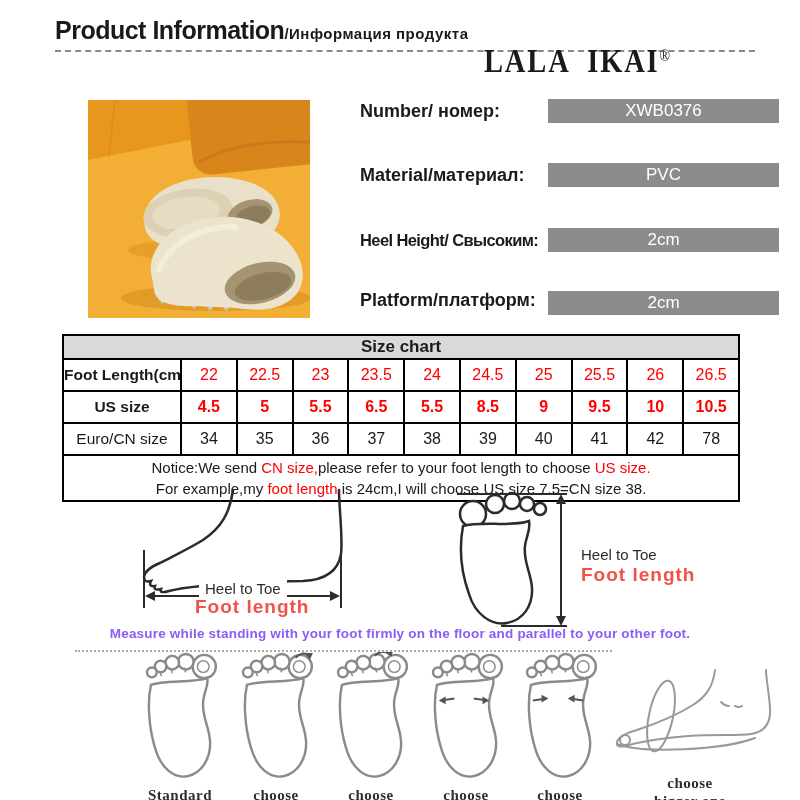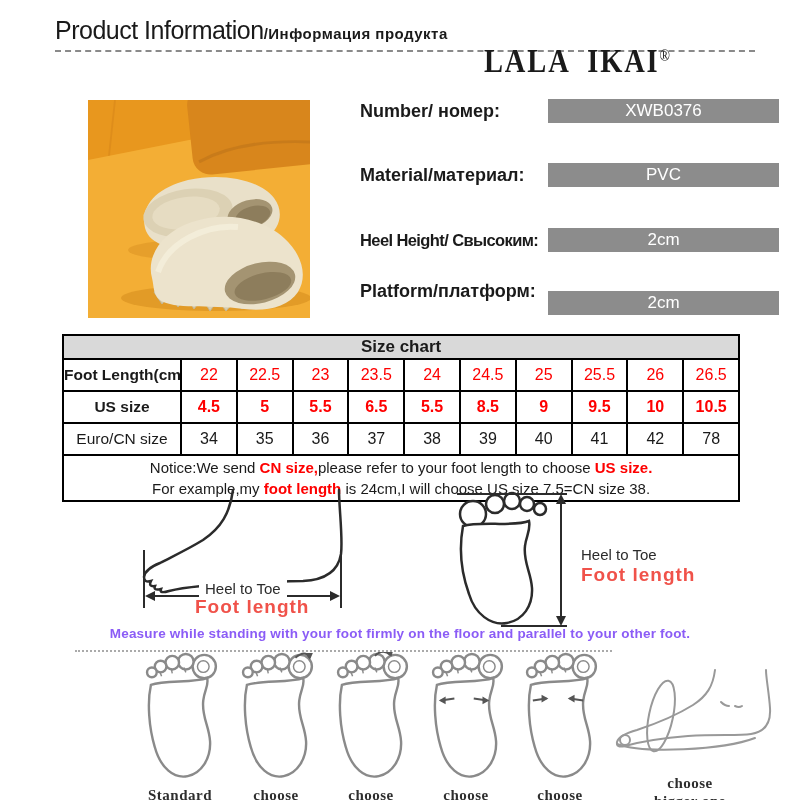--- a/index.html
+++ b/index.html
@@ -3,21 +3,21 @@
 <meta charset="utf-8">
 <style>
   html,body{margin:0;padding:0;background:#fff;}
   .canvas{position:relative;width:800px;height:800px;background:#fff;overflow:hidden;
           font-family:"Liberation Sans",sans-serif;color:#1a1a1a;}
   .abs{position:absolute;}
 
   
   .title-wrap{left:55px;top:16px;width:700px;height:34px;border-bottom:2px dashed #8a8a8a;
               white-space:nowrap;}
-  .title-en{font-size:25px;font-weight:400;letter-spacing:-0.5px;}
+  .title-en{font-size:25px;font-weight:700;letter-spacing:-0.5px;}
   .title-ru{font-size:15px;font-weight:700;letter-spacing:0.5px;}
   .brand{left:484px;top:42px;font-family:"Liberation Serif",serif;font-weight:700;
          font-size:31px;letter-spacing:2px;word-spacing:10px;transform:scale(0.92,1.08);
          transform-origin:left top;white-space:nowrap;}
   .brand sup{font-size:15px;font-weight:400;vertical-align:10px;letter-spacing:0;}
 
   
   .photo{left:88px;top:100px;width:222px;height:218px;}
 
   
@@ -29,21 +29,21 @@
 
   
   .size-table{left:62px;top:334px;width:676px;border-collapse:collapse;table-layout:fixed;
               font-size:16px;}
   .size-table td,.size-table th{border:2px solid #000;text-align:center;padding:0;
               height:30px;font-weight:400;overflow:hidden;white-space:nowrap;}
   .size-table .caption-row th{background:var(--table-header-gray,#d9d9d9);height:22px;
               font-size:17px;font-weight:700;}
   .size-table th.rowhead{font-size:15.5px;}
   .size-table .bold{font-weight:700;}
-  .red{color:var(--accent-red,#fe0000);font-weight:bold;}
+  .red{color:var(--accent-red,#fe0000);}
   .notice-cell{height:44px !important;font-size:15px;line-height:21px;}
 
   
   .diag-label-black{font-size:15px;font-weight:400;color:#2b2b2b;background:#fff;
                     padding:0 6px;white-space:nowrap;}
   .diag-label-red{font-size:19px;font-weight:700;color:var(--foot-length-red,#f0524a);
                   letter-spacing:1px;white-space:nowrap;}
   .measure-note{left:60px;top:626px;width:680px;text-align:center;font-size:13.5px;
                 font-weight:700;color:#8b5cf6;letter-spacing:0.2px;}
 
@@ -99,21 +99,21 @@
       </g>
     </svg>
   </div>
 
   <div class="abs spec-label" style="top:99px">Number/ номер:</div>
   <div class="abs spec-box" style="top:99px">XWB0376</div>
   <div class="abs spec-label" style="top:163px">Material/материал:</div>
   <div class="abs spec-label tight" style="top:228px">Heel Height/ Свысоким:</div>
   <div class="abs spec-box" style="top:163px">PVC</div>
   <div class="abs spec-box" style="top:228px">2cm</div>
-  <div class="abs spec-label" style="top:279px">Platform/платформ:</div>
+  <div class="abs spec-label" style="top:288px">Platform/платформ:</div>
   <div class="abs spec-box" style="top:291px">2cm</div>
 
   <table class="abs size-table">
     <colgroup>
       <col style="width:118px">
       <col span="10" style="width:55.8px">
     </colgroup>
     <tbody>
       <tr class="caption-row">
         <th colspan="11">Size chart</th>

